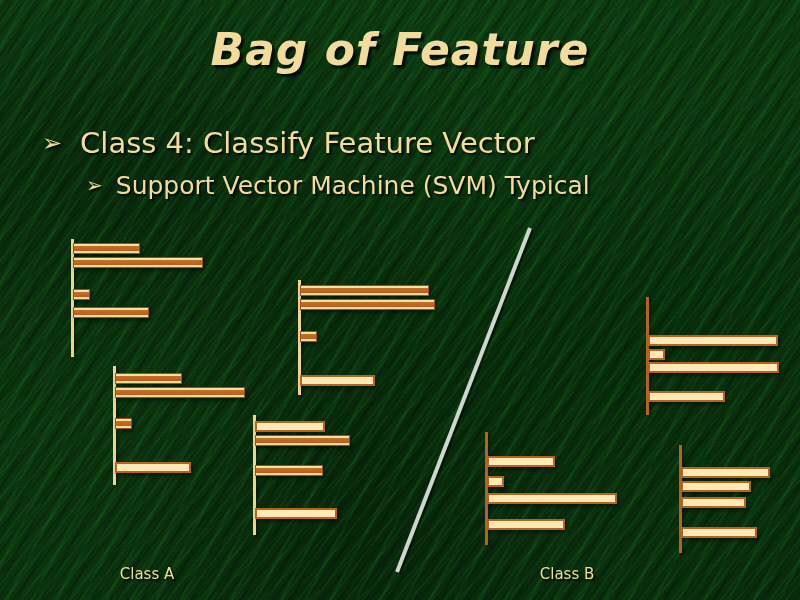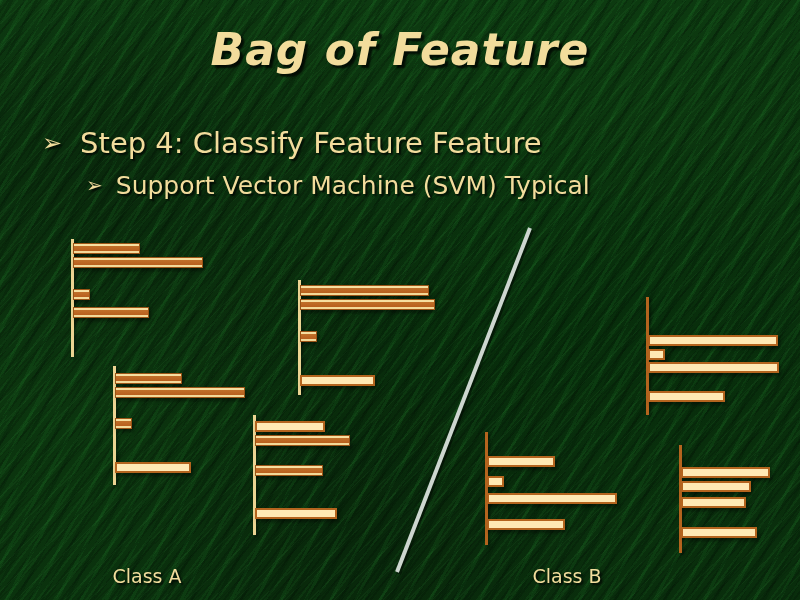--- a/index.html
+++ b/index.html
@@ -74,37 +74,37 @@
     background: linear-gradient(180deg,
       #f7dfa0 0px, #f7dfa0 2px,
       #c0702a 2px, #b95f1d 7px,
       #f3d998 7px, #f3d998 9px);
   }
   .boundary-svg { position: absolute; inset: 0; pointer-events: none; }
   .class-label {
     position: absolute;
     transform: translateX(-50%);
     color: #f2dc9c;
-    font-size: 19px;
+    font-size: 15px;
     text-shadow: 2px 2px 2px rgba(0,0,0,0.8);
     white-space: nowrap;
   }
   .label-a { left: 147px; top: 565px; }
   .label-b { left: 567px; top: 565px; text-align: right; }
 </style>
 </head>
 <body>
 
 <div class="texture"></div>
 
 <h1 class="slide-title">Bag of Feature</h1>
 
 <div class="bullet bullet-l1">
   <span class="arrow">➢</span>
-  <span>Step 4: Classify Feature Feature</span>
+  <span>Class 4: Classify Feature Vector</span>
 </div>
 
 <div class="bullet bullet-l2">
   <span class="arrow">➢</span>
   <span>Support Vector Machine (SVM) Typical</span>
 </div>
 
 <div class="diagram-layer">
     <div class="hist-axis axis-A" style="left: 71px; top: 239px; height: 118px;"></div>
     <div class="bar bar-shaded" style="left: 73px; top: 243px; width: 67px;"></div>

